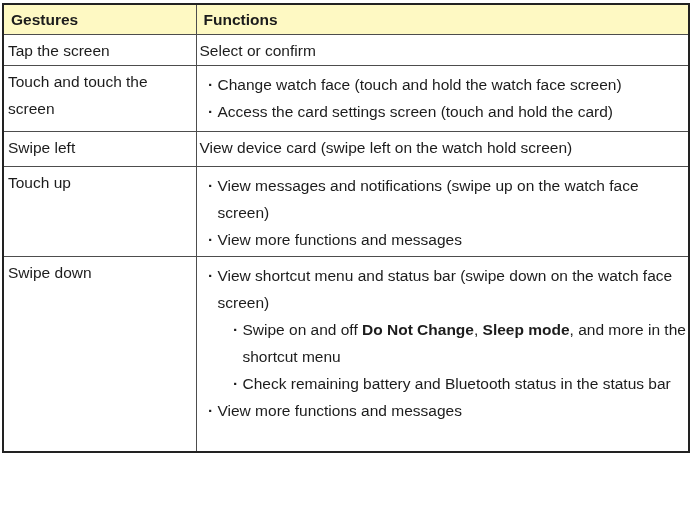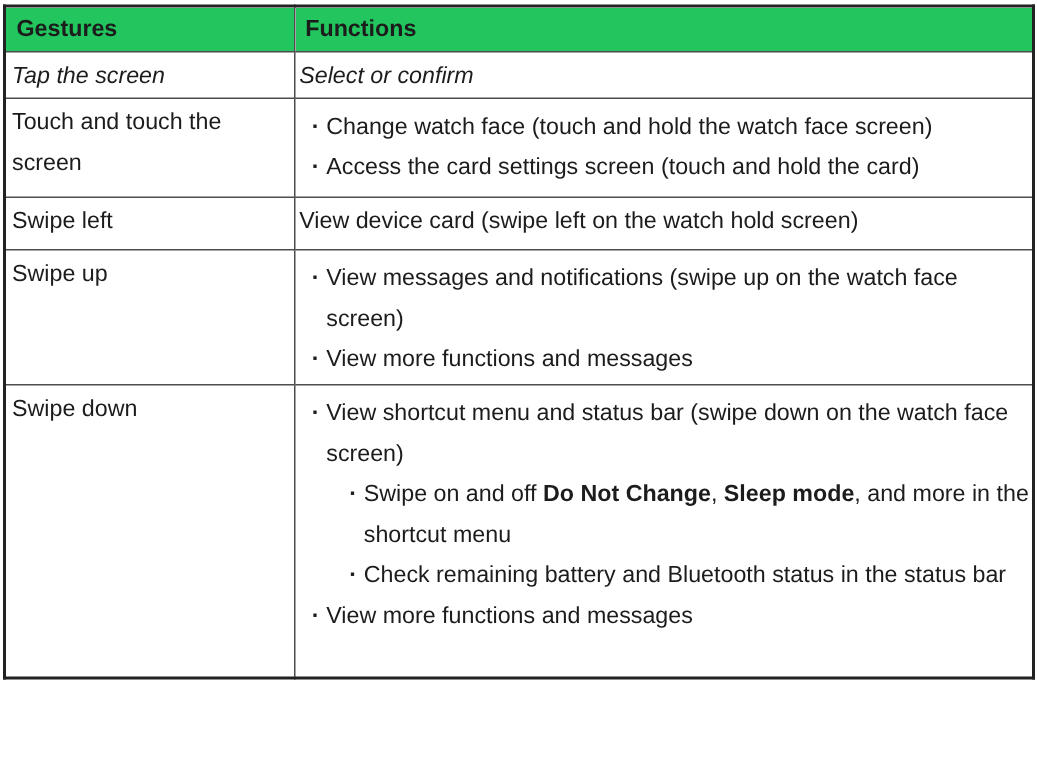--- a/index.html
+++ b/index.html
@@ -30,38 +30,38 @@
     vertical-align: top;
     font-size: 15.5px;
     line-height: 27px;
     text-align: left;
     overflow: hidden;
   }
   col.col-gestures { width: 193px; }
   col.col-functions { width: 493px; }
 
   th.header-cell {
-    background: #22c55e;
+    background: #fef9c3;
     font-weight: bold;
     height: 21px;
     line-height: 21px;
     padding: 1px 4px 1px 7px;
     font-size: 15.5px;
   }
   td.gesture-cell {
     padding: 2px 4px 0 4px;
   }
   td.fn-plain {
     padding: 2px 2px 0 3px;
   }
   td.fn-list {
     padding: 5px 2px 0 7px;
   }
   
-  tr.r-tap    { height: 31px; font-style: italic; }
+  tr.r-tap    { height: 31px; }
   tr.r-hold   { height: 66px; }
   tr.r-right  { height: 67px; }
   tr.r-left   { height: 35px; border-radius: 12px; }
   tr.r-up     { height: 90px; }
   tr.r-down   { height: 195px; }
 
   .bullet-item {
     display: flex;
     align-items: flex-start;
   }
@@ -109,21 +109,21 @@
               <span class="bullet-dot">·</span>
               <span class="bullet-text"><span>Access the card settings screen (touch and hold the card)</span></span>
             </div>
           </td>
     </tr>
     <tr class="r-left">
       <td class="gesture-cell">Swipe left</td>
       <td class="fn-plain">View device card (swipe left on the watch hold screen)</td>
     </tr>
     <tr class="r-up">
-      <td class="gesture-cell">Swipe up</td>
+      <td class="gesture-cell">Touch up</td>
       <td class="fn-list">
             <div class="bullet-item">
               <span class="bullet-dot">·</span>
               <span class="bullet-text"><span>View messages and notifications (swipe up on the watch face screen)</span></span>
             </div>
             <div class="bullet-item">
               <span class="bullet-dot">·</span>
               <span class="bullet-text"><span>View more functions and messages</span></span>
             </div>
           </td>

